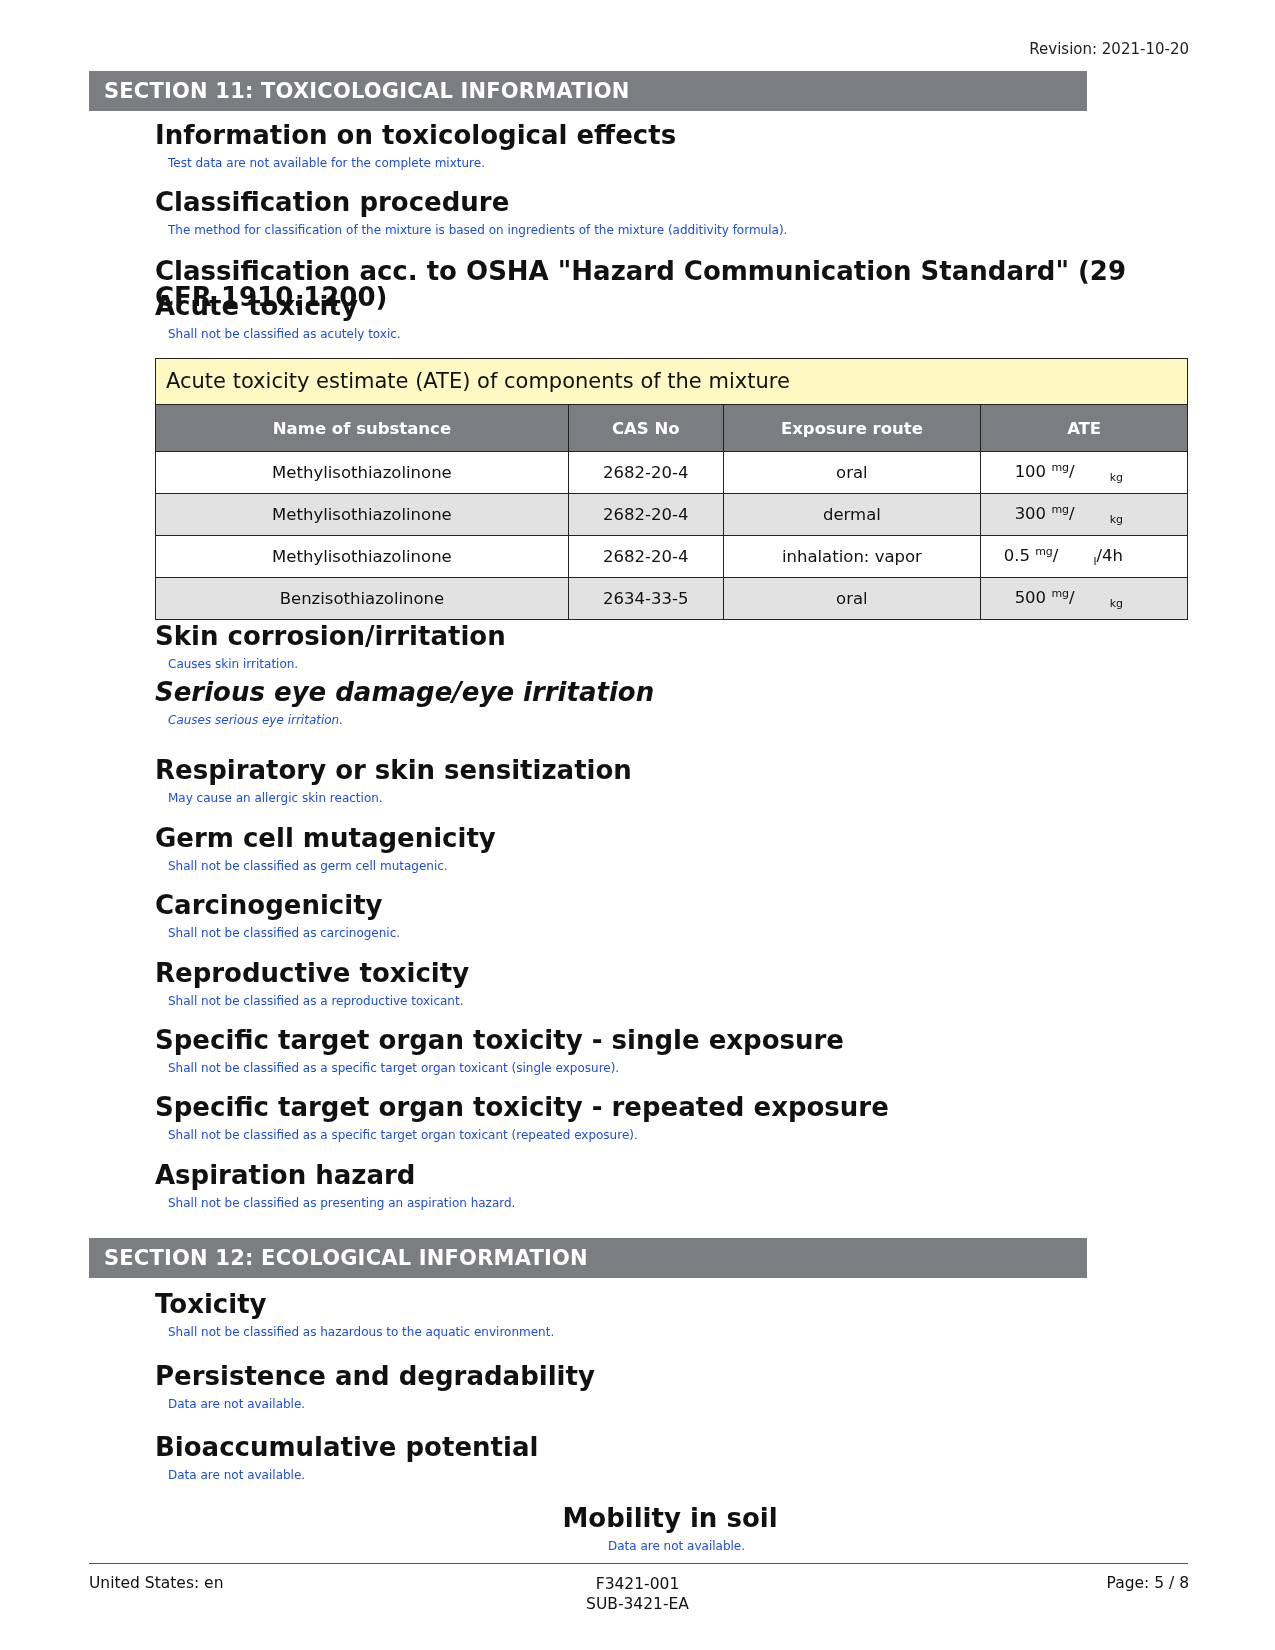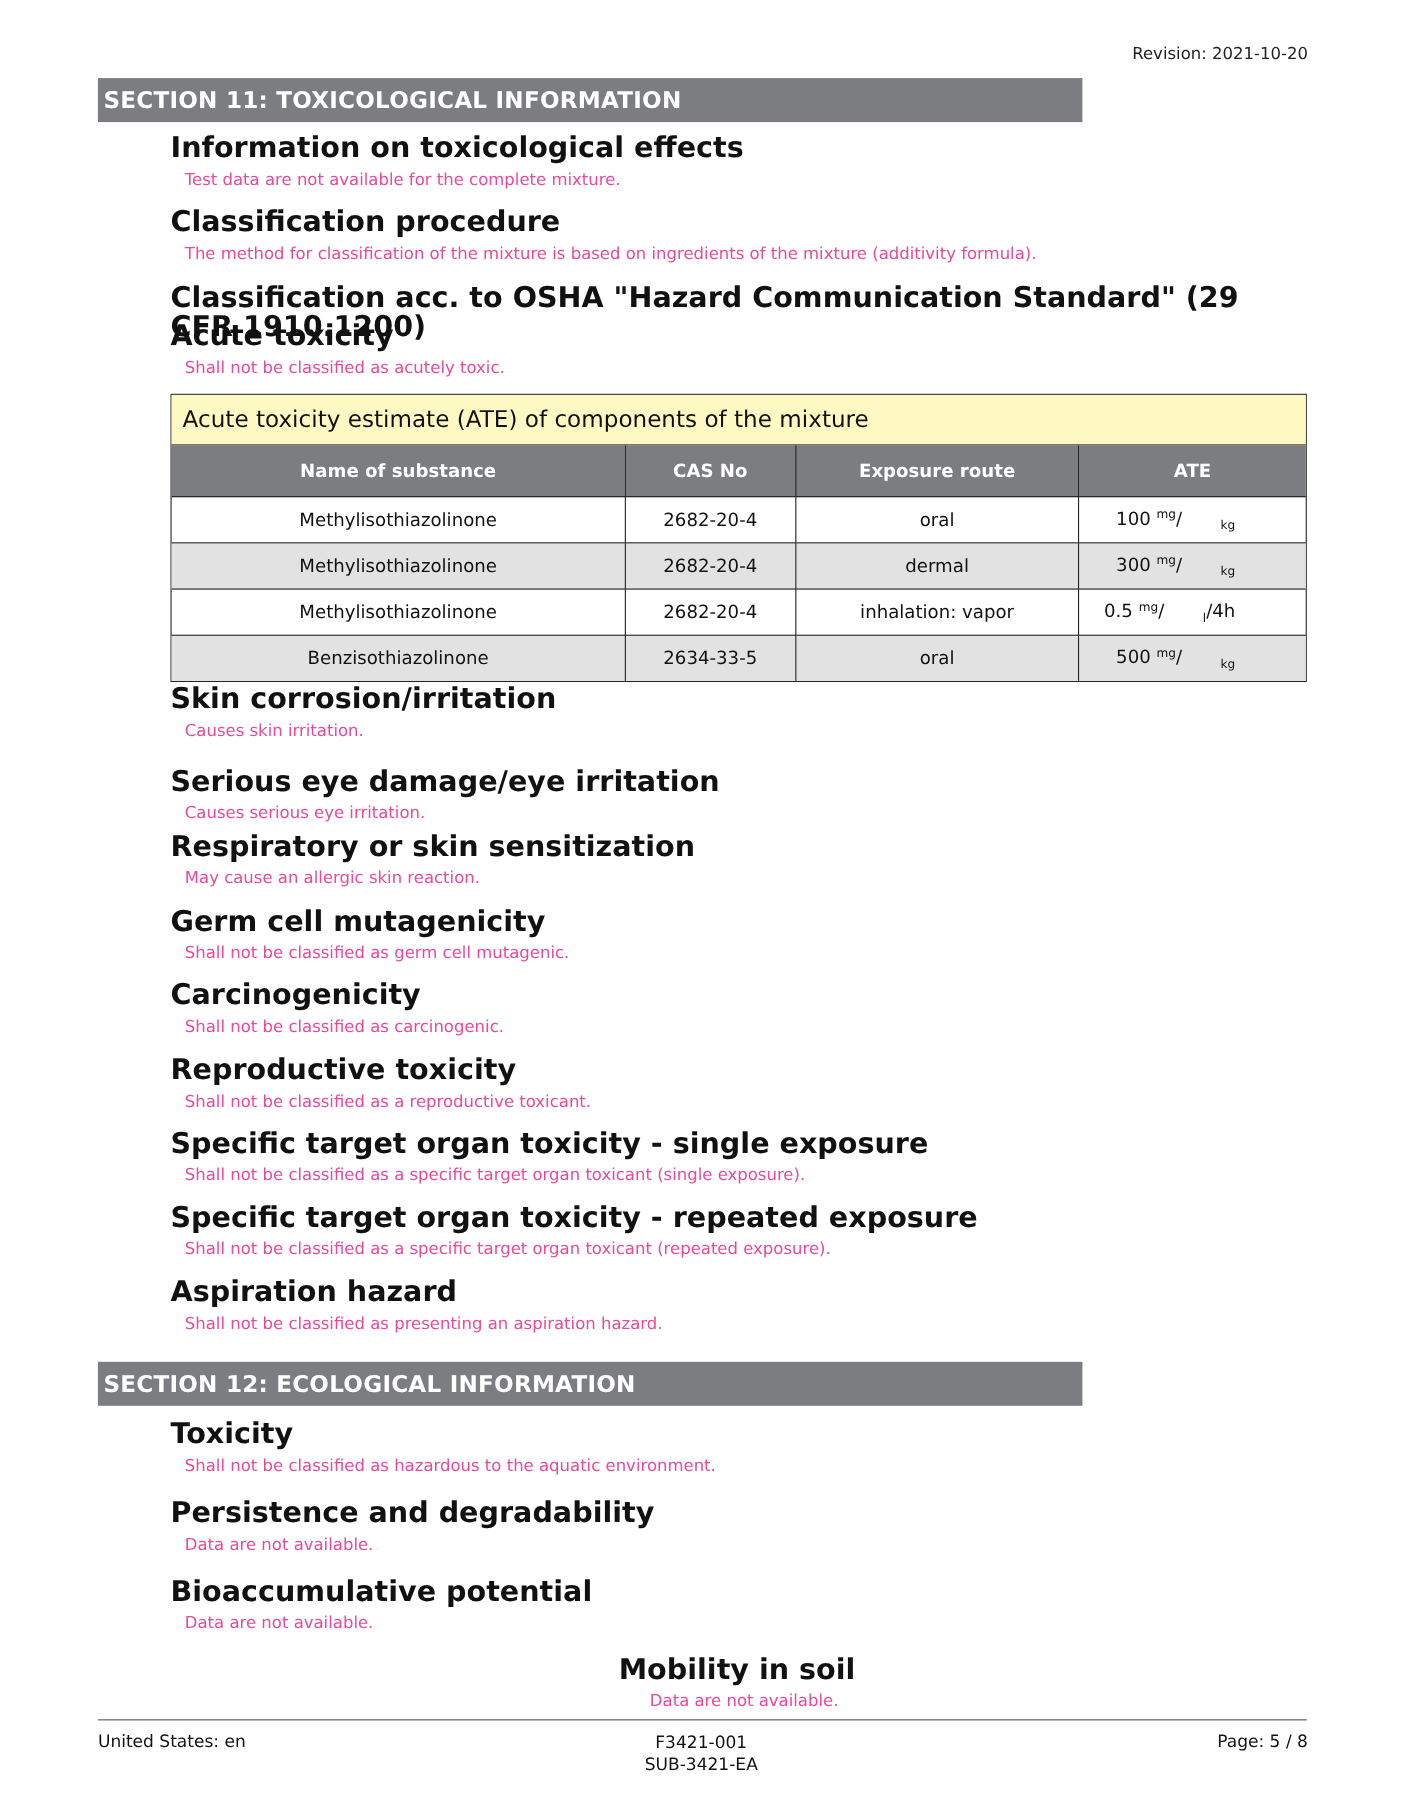--- a/index.html
+++ b/index.html
@@ -2,28 +2,28 @@
 <html><head>
 <meta charset="utf-8">
 <style>
   html, body { margin: 0; padding: 0; background: #ffffff; }
   body {
     width: 1275px; height: 1650px; position: relative; overflow: hidden;
     font-family: "DejaVu Sans", "Liberation Sans", sans-serif; color: #111;
   }
   .revision { position: absolute; top: 40px; right: 86px; font-size: 15px; color: #222; }
   .section-bar {
-    position: absolute; left: 89px; width: 895px; height: 40px;
+    position: absolute; left: 89px; width: 998px; height: 40px;
     background: #7c7d80; color: #ffffff; font-weight: bold;
-    font-size: 21px; line-height: 40px; padding-left: 5px; box-sizing: border-box;
+    font-size: 21px; line-height: 40px; padding-left: 15px; box-sizing: border-box;
     letter-spacing: 0.2px;
   }
   .block { position: absolute; left: 155px; width: 1030px; }
   .h { font-weight: bold; font-size: 26px; line-height: 26px; margin: 0; }
-  .p { font-size: 15px; line-height: 22px; margin: 4px 0 0 13px; color: #ec4899; }
+  .p { font-size: 12px; line-height: 22px; margin: 4px 0 0 13px; color: #1d4ed8; }
   .ate-table {
     position: absolute; left: 155px; top: 358px; width: 1033px;
     border: 1.5px solid #222; box-sizing: border-box; border-collapse: collapse;
   }
   .ate-caption {
     font-size: 21px; height: 45px; line-height: 45px; padding-left: 10px;
     border-bottom: 1.5px solid #222; background: #fef9c3;
   }
   .ate-grid { width: 100%; border-collapse: collapse; table-layout: fixed; }
   .ate-grid th {
@@ -115,21 +115,21 @@
         </tr>
       </tbody>
   </table>
 </div>
 
 <div id="sec11-items">
     <div class="block" style="top: 623px;">
       <div class="h">Skin corrosion/irritation</div>
       <div class="p">Causes skin irritation.</div>
     </div>
-    <div class="block" style="top: 698px;">
+    <div class="block" style="top: 679px; font-style: italic;">
       <div class="h">Serious eye damage/eye irritation</div>
       <div class="p">Causes serious eye irritation.</div>
     </div>
     <div class="block" style="top: 757px;">
       <div class="h">Respiratory or skin sensitization</div>
       <div class="p">May cause an allergic skin reaction.</div>
     </div>
     <div class="block" style="top: 825px;">
       <div class="h">Germ cell mutagenicity</div>
       <div class="p">Shall not be classified as germ cell mutagenic.</div>

